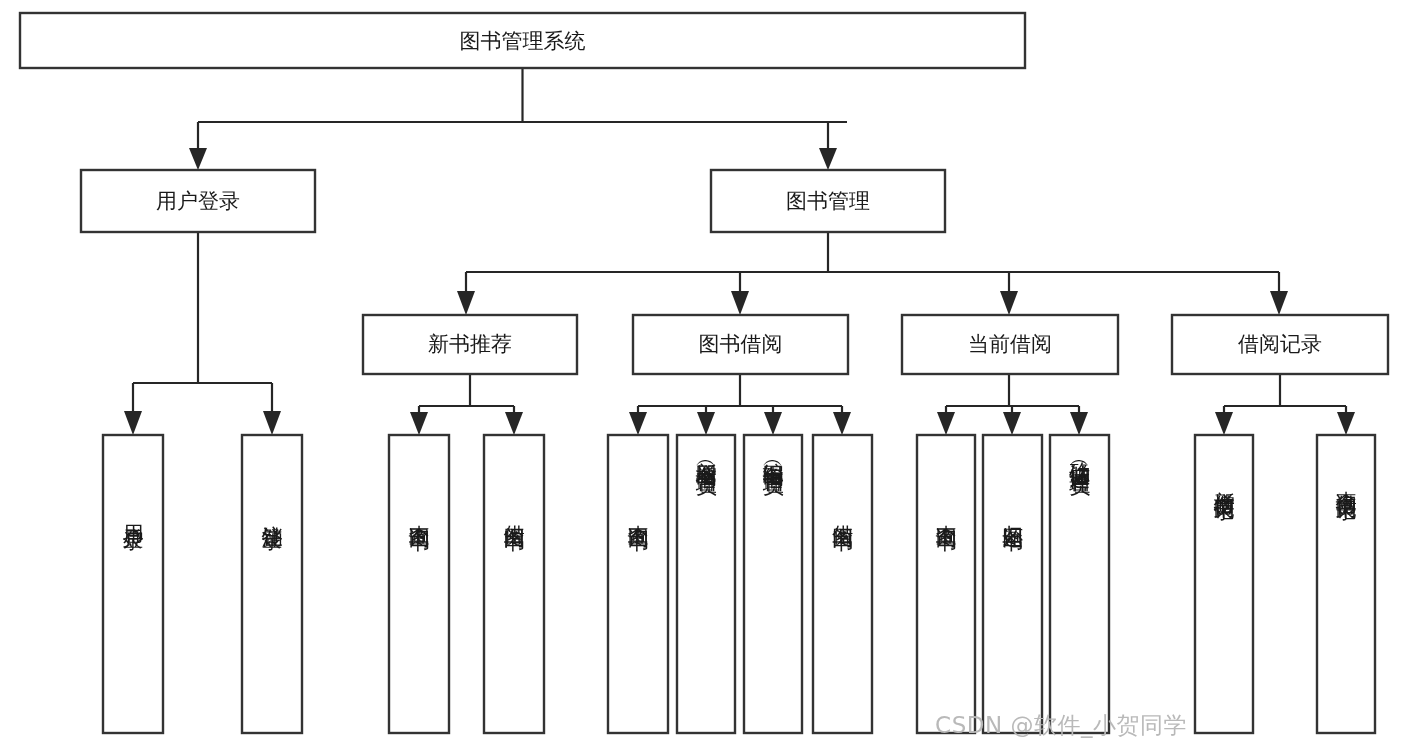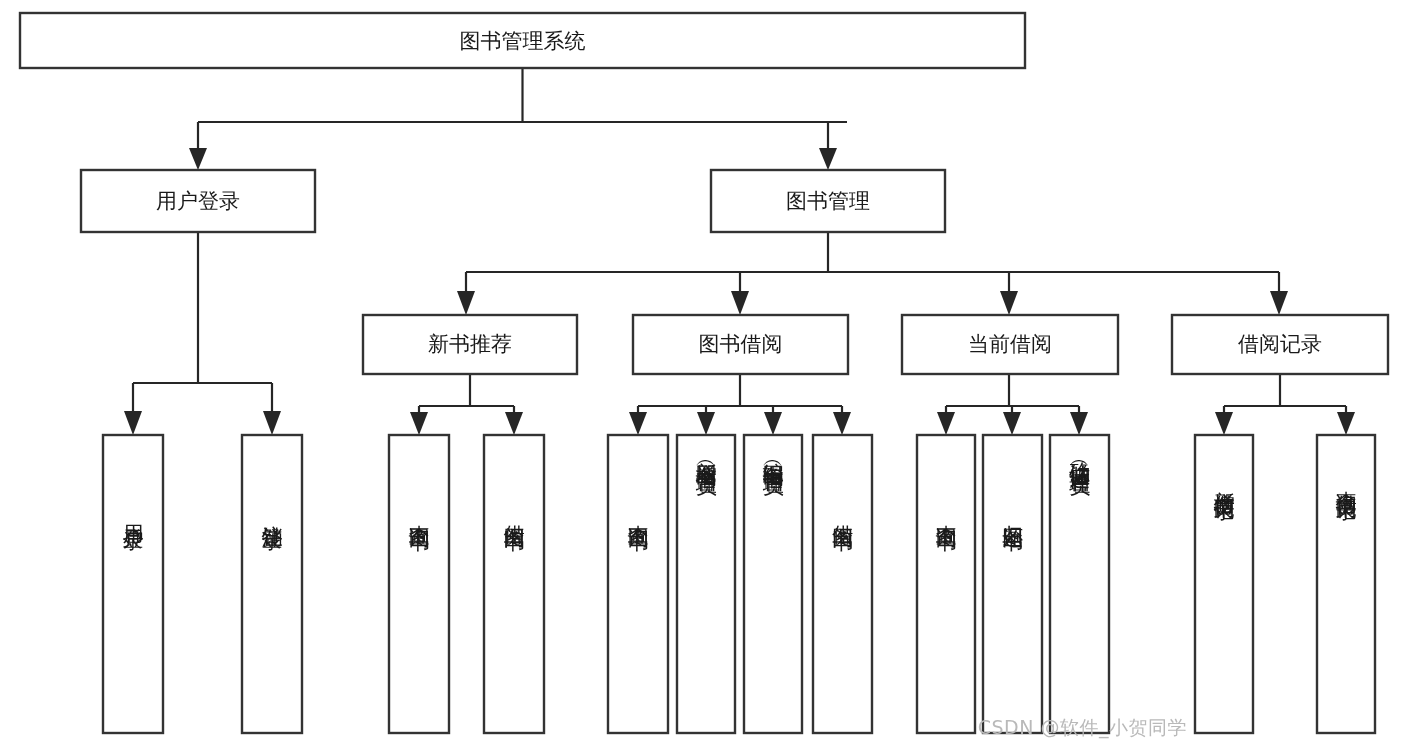--- a/index.html
+++ b/index.html
@@ -62,21 +62,21 @@
     line-height: 1.06;
     letter-spacing: 2px;
     color: #1a1a1a;
     white-space: nowrap;
   }
   .watermark {
     position: absolute;
     right: 8px;
     bottom: 6px;
     font-family: "DejaVu Sans", "Liberation Sans", sans-serif;
-    font-size: 19px;
+    font-size: 23px;
     color: #b9b9b9;
     white-space: nowrap;
     letter-spacing: 0.5px;
   }
 </style>
 </head>
 <body>
 
 <div id="diagram-root">
 

